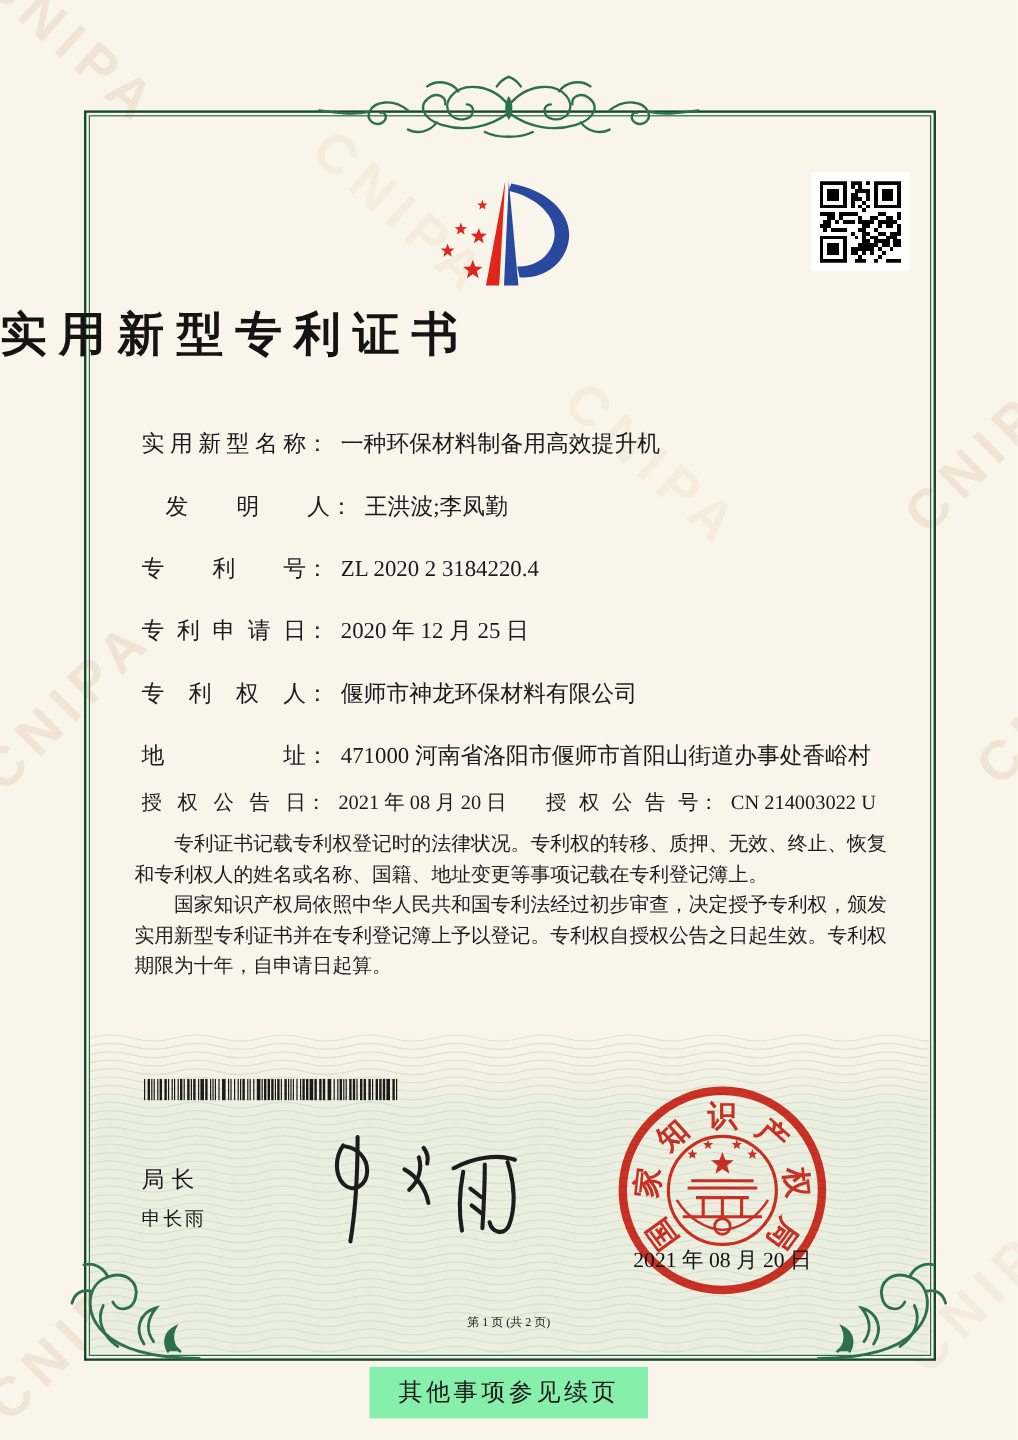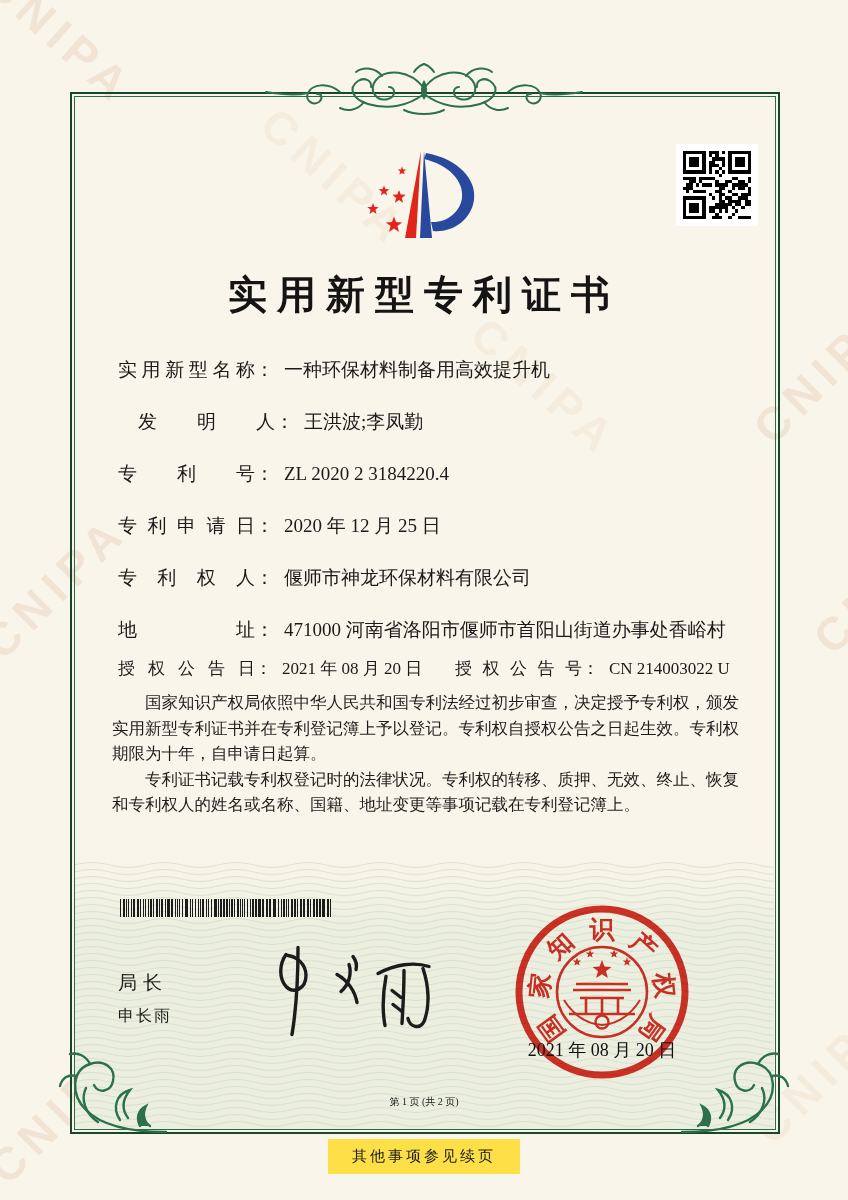--- a/index.html
+++ b/index.html
@@ -17,21 +17,21 @@
   
   .frame-outer{position:absolute;left:70px;top:92px;width:706px;height:1038px;
                border:2px solid #17482e;z-index:3;}
   .frame-inner{position:absolute;inset:2px;border:1px solid #2a6b47;}
   .orn{position:absolute;z-index:4;}
   
   .certno{position:absolute;left:112px;top:148px;font-size:18px;letter-spacing:3px;z-index:5;}
   .logo{position:absolute;left:354px;top:138px;z-index:5;}
   .qrbox{position:absolute;left:676px;top:144px;width:82px;height:82px;background:#fff;z-index:5;
          display:flex;align-items:center;justify-content:center;}
-  .title{position:absolute;left:0;right:0;top:252px;margin:16px;text-align:center;
+  .title{position:absolute;left:0;right:0;top:252px;margin:0;
          font-size:39px;font-weight:bold;letter-spacing:10px;color:#141414;z-index:5;}
   
   #fields{position:absolute;left:118px;top:0;width:640px;z-index:5;}
   .field-row{position:absolute;left:0;white-space:nowrap;font-size:19px;}
   .flabel{display:inline-block;width:137px;text-align:justify;text-align-last:justify;
           vertical-align:top;}
   .fcolon{display:inline-block;}
   .fvalue{display:inline-block;margin-left:10px;}
   .grant-row{position:absolute;left:118px;top:657px;font-size:17px;white-space:nowrap;z-index:5;}
   .grant-g2{position:absolute;left:337px;top:0;white-space:nowrap;}
@@ -42,22 +42,22 @@
   .body-text p{margin:0;text-indent:2em;}
   
   .barcode{position:absolute;left:120px;top:899px;z-index:5;}
   .sig-title{position:absolute;left:118px;top:970px;font-size:19px;letter-spacing:6px;z-index:5;}
   .sig-name{position:absolute;left:118px;top:1006px;font-size:16px;letter-spacing:2px;z-index:5;}
   .sig-script{position:absolute;left:252px;top:942px;z-index:5;}
   .seal{position:absolute;left:512px;top:902px;z-index:6;opacity:.94;mix-blend-mode:multiply;}
   .seal-date{position:absolute;left:512px;top:1038px;width:180px;text-align:center;
              font-size:18px;color:#111;z-index:7;white-space:nowrap;}
   .pagenum{position:absolute;left:0;right:0;top:1095px;text-align:center;font-size:10px;z-index:5;}
-  .note{position:absolute;left:50%;transform:translateX(-50%);top:1139px;background:#fde047;
-        padding:8px 24px;font-size:15px;letter-spacing:3px;z-index:5;}
+  .note{position:absolute;left:50%;transform:translateX(-50%);top:1139px;background:#86efac;
+        padding:8px 24px;font-size:20px;letter-spacing:3px;z-index:5;}
 </style>
 </head>
 <body>
 
 <div class="page">
 
   <div class="wm" style="left:-30px;top:8px;transform:rotate(42deg);">CNIPA</div>
   <div class="wm" style="left:245px;top:150px;transform:rotate(42deg);opacity:.55;">CNIPA</div>
   <div class="wm" style="left:455px;top:360px;transform:rotate(42deg);opacity:.55;">CNIPA</div>
   <div class="wm" style="left:735px;top:345px;transform:rotate(-45deg);">CNIPA</div>
@@ -375,22 +375,22 @@
   <div class="grant-row">
     <span>
       <span class="flabel">授权公告日</span><span class="fcolon">：</span><span class="fvalue">2021 年 08 月 20 日</span>
     </span>
     <span class="grant-g2">
       <span class="flabel2">授权公告号</span><span class="fcolon">：</span><span class="fvalue">CN 214003022 U</span>
     </span>
   </div>
 
   <div class="body-text">
+    <p>专利证书记载专利权登记时的法律状况。专利权的转移、质押、无效、终止、恢复和专利权人的姓名或名称、国籍、地址变更等事项记载在专利登记簿上。</p>
     <p>国家知识产权局依照中华人民共和国专利法经过初步审查，决定授予专利权，颁发实用新型专利证书并在专利登记簿上予以登记。专利权自授权公告之日起生效。专利权期限为十年，自申请日起算。</p>
-    <p>专利证书记载专利权登记时的法律状况。专利权的转移、质押、无效、终止、恢复和专利权人的姓名或名称、国籍、地址变更等事项记载在专利登记簿上。</p>
   </div>
 
   <svg class="barcode" id="barcode" width="218" height="18">
       <rect x="0" y="0" width="1" height="18" fill="#1b1b1b"></rect>
       <rect x="3" y="0" width="2" height="18" fill="#1b1b1b"></rect>
       <rect x="6" y="0" width="1" height="18" fill="#1b1b1b"></rect>
       <rect x="8" y="0" width="1" height="18" fill="#1b1b1b"></rect>
       <rect x="11" y="0" width="1" height="18" fill="#1b1b1b"></rect>
       <rect x="13" y="0" width="2" height="18" fill="#1b1b1b"></rect>
       <rect x="17" y="0" width="2" height="18" fill="#1b1b1b"></rect>

